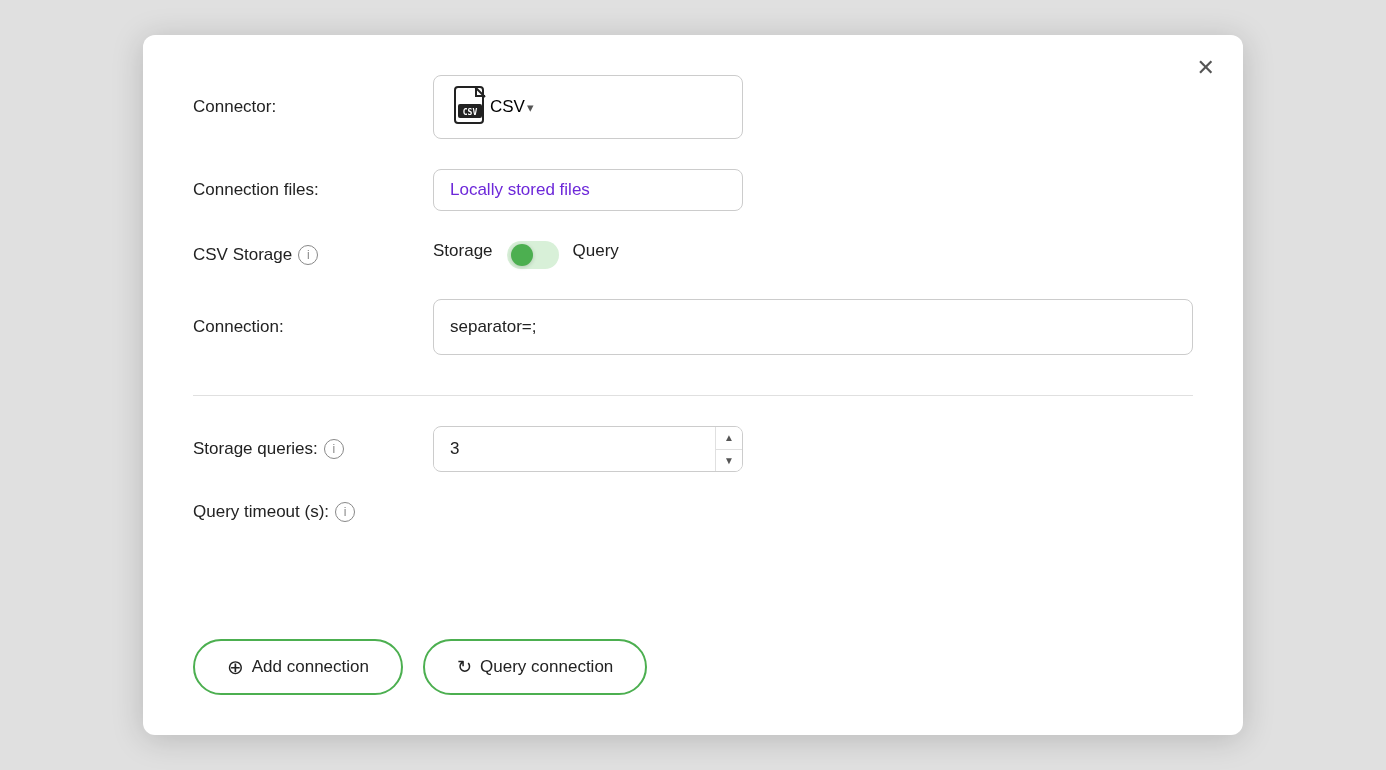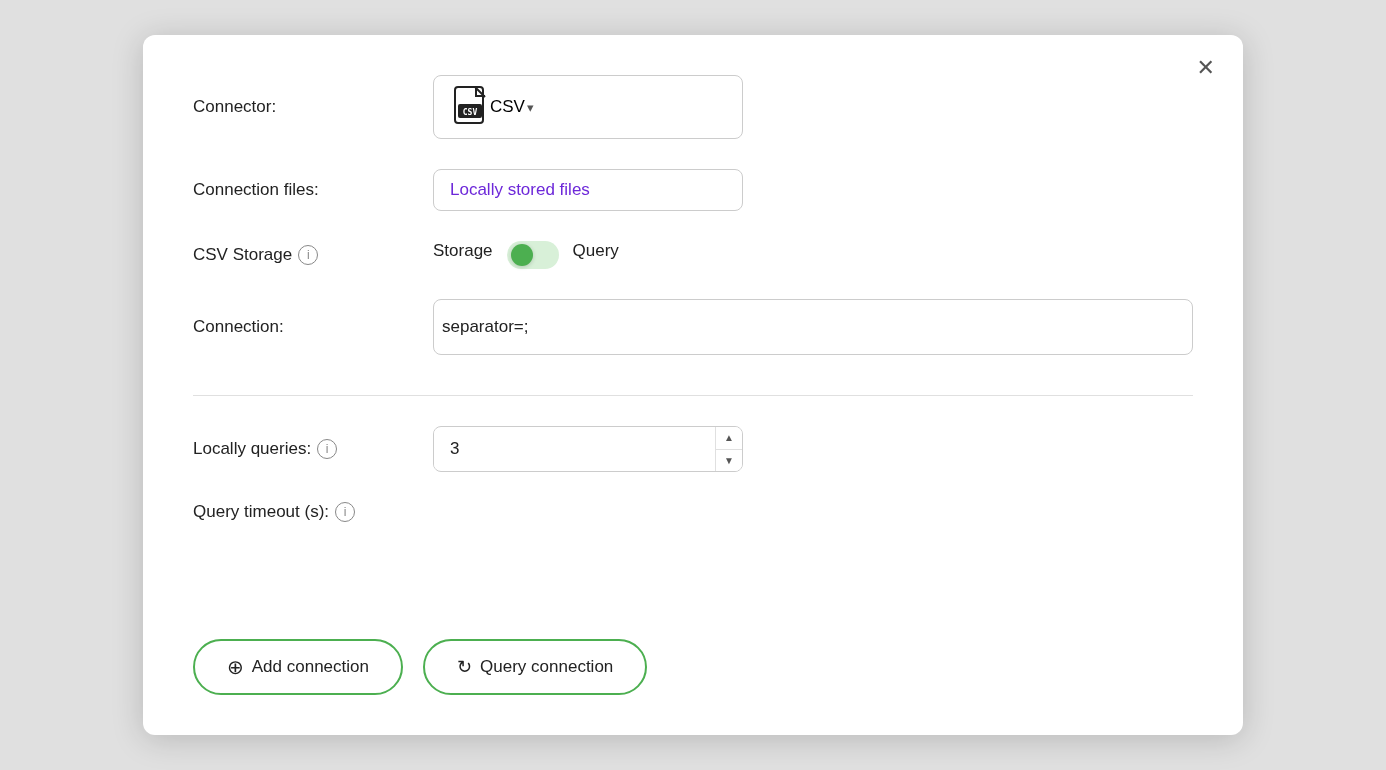--- a/index.html
+++ b/index.html
@@ -139,21 +139,21 @@
       background: #4caf50;
       transition: left 0.2s;
       box-shadow: 0 1px 4px rgba(0,0,0,0.18);
     }
     .toggle-thumb.active {
       left: 4px;
     }
     .properties-input {
       border: 1.5px solid #ccc;
       border-radius: 8px;
-      padding: 12px 8px;
+      padding: 12px 16px;
       font-size: 17px;
       width: 790px;
       color: #222;
       outline: none;
       resize: none;
       height: 56px;
     }
 
     .divider {
       border: none;
@@ -272,21 +272,21 @@
 
   <div class="form-row">
     <span class="form-label">Connection:</span>
     <input class="properties-input" type="text" value="separator=;" style="">
   </div>
 
   <hr class="divider">
 
   <div class="form-row">
     <span class="form-label">
-      <span>Locally queries:</span>
+      <span>Storage queries:</span>
       <span class="info-icon">i</span>
     </span>
     <div class="number-input-wrap">
       <input class="number-input" type="number" value="3" style="">
       <div class="spin-buttons">
         <button class="spin-btn">▲</button>
         <button class="spin-btn">▼</button>
       </div>
     </div>
   </div>

